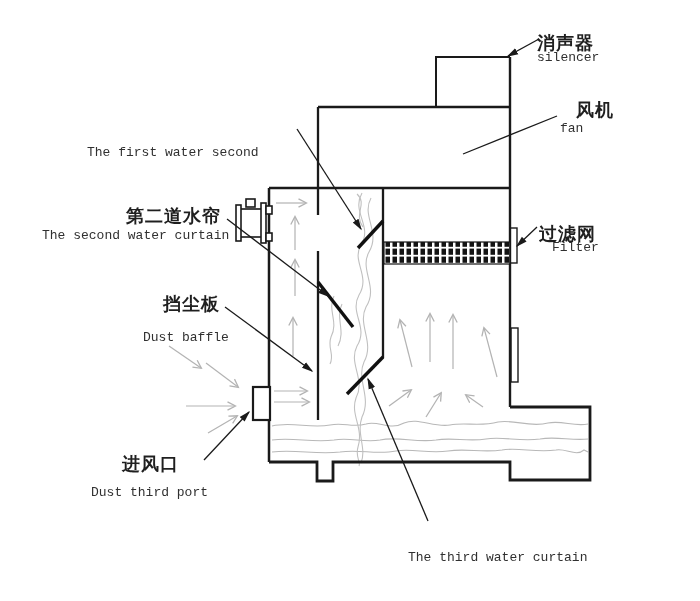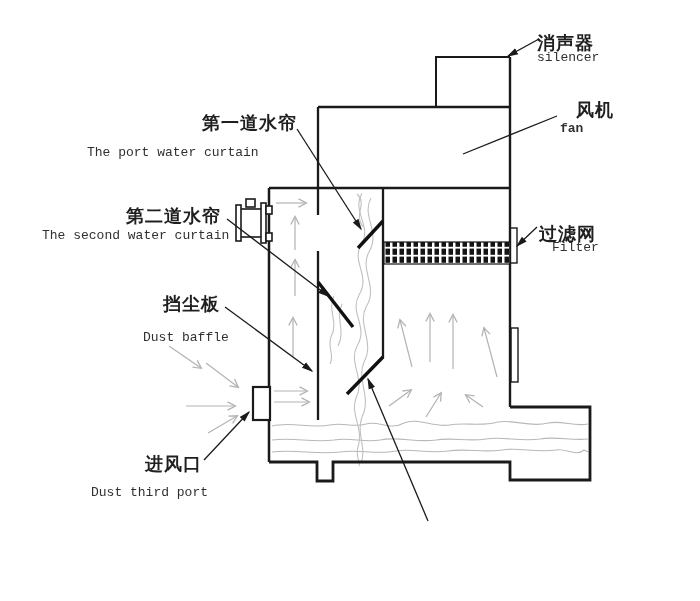--- a/index.html
+++ b/index.html
@@ -119,31 +119,31 @@
       <line x1="204" y1="460" x2="249" y2="412" marker-end="url(#headBlack)"></line>
       <line x1="537" y1="227" x2="517" y2="246" marker-end="url(#headBlack)"></line>
       <line x1="428" y1="521" x2="368" y2="379" marker-end="url(#headBlack)"></line>
     </g>
   </svg>
 
   <div class="lbl zh" style="left:537px;top:31px;">消声器</div>
   <div class="lbl en" style="left:537px;top:50px;">silencer</div>
 
   <div class="lbl zh" style="left:556px;top:98px;margin-left:20px;">风机</div>
-  <div class="lbl en" style="left:560px;top:121px;font-weight:bold;">fan</div>
+  <div class="lbl en" style="left:560px;top:121px;">fan</div>
 
-  <div class="lbl zh" style="left:202px;top:111px;">第一道水帘</div>
-  <div class="lbl en" style="left:87px;top:145px;">The port water curtain</div>
+  <div class="lbl en" style="left:87px;top:145px;">The first water second</div>
 
   <div class="lbl zh" style="left:126px;top:204px;">第二道水帘</div>
   <div class="lbl en" style="left:42px;top:228px;">The second water curtain</div>
 
   <div class="lbl zh" style="left:163px;top:292px;text-align:center;">挡尘板</div>
   <div class="lbl en" style="left:143px;top:322px;margin-top:8px;">Dust baffle</div>
 
-  <div class="lbl zh" style="left:145px;top:452px;">进风口</div>
+  <div class="lbl zh" style="left:122px;top:452px;">进风口</div>
   <div class="lbl en" style="left:91px;top:485px;">Dust third port</div>
 
   <div class="lbl zh" style="left:539px;top:222px;">过滤网</div>
   <div class="lbl en" style="left:552px;top:240px;">Filter</div>
 
+  <div class="lbl en" style="left:408px;top:550px;">The third water curtain</div>
 
 </div>
 
 </body></html>

